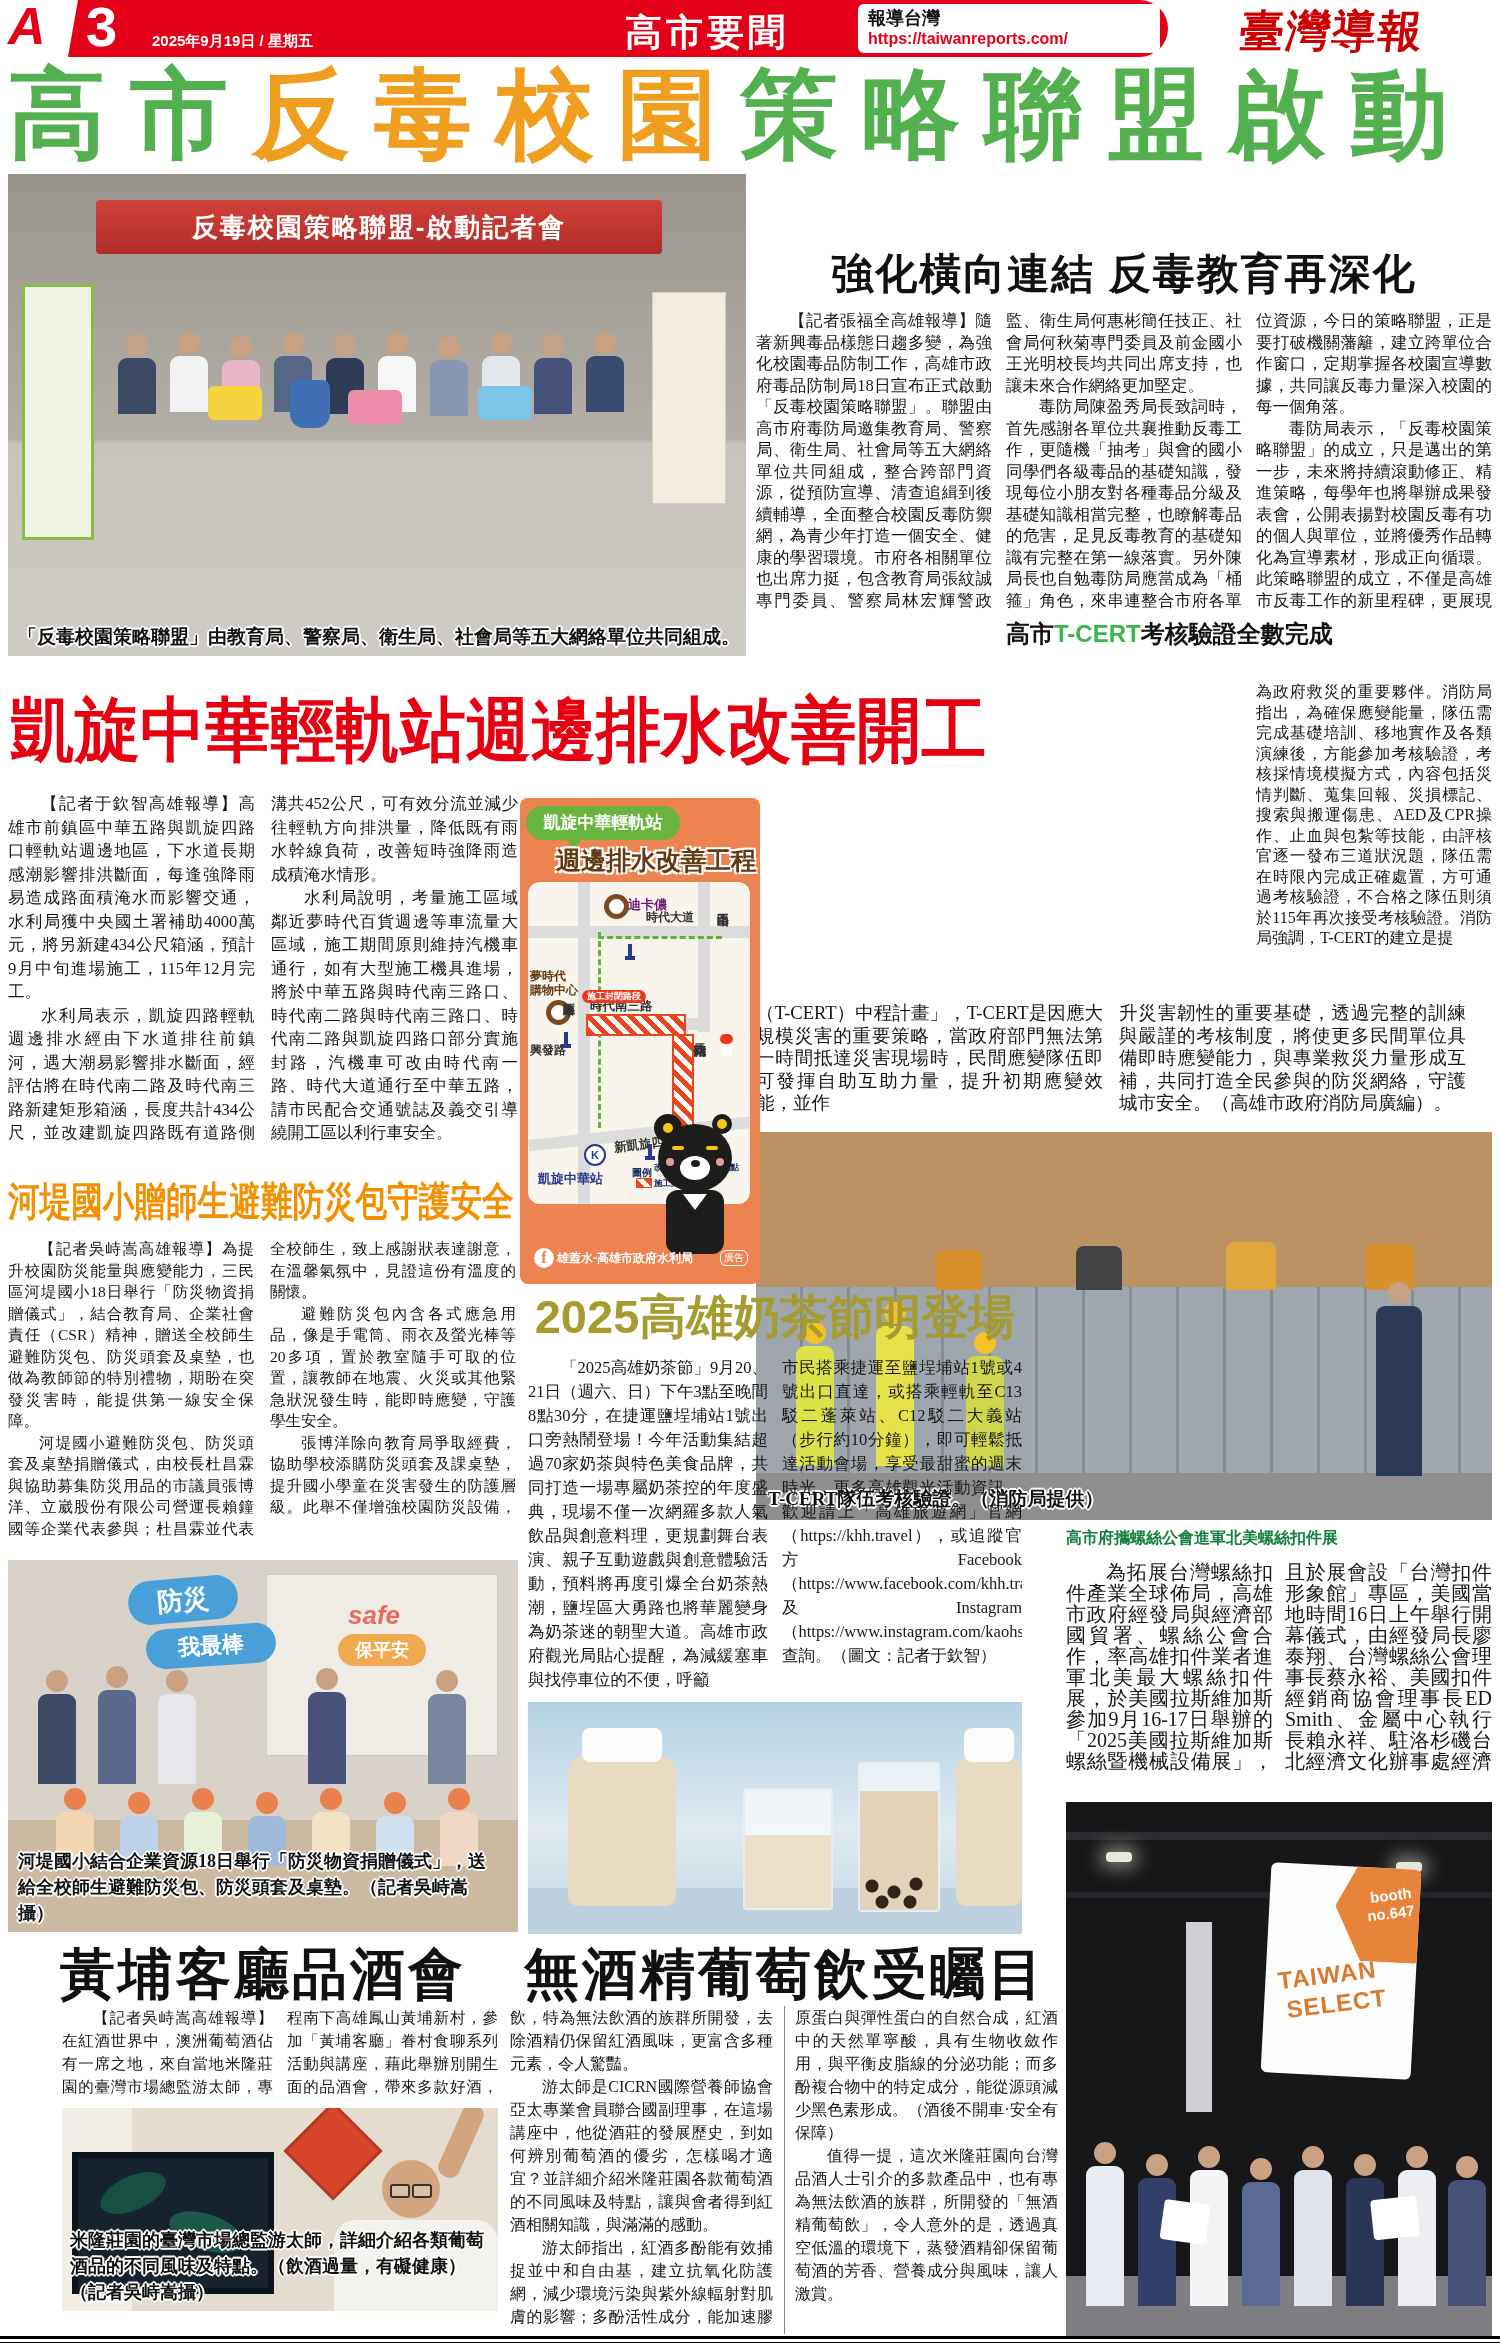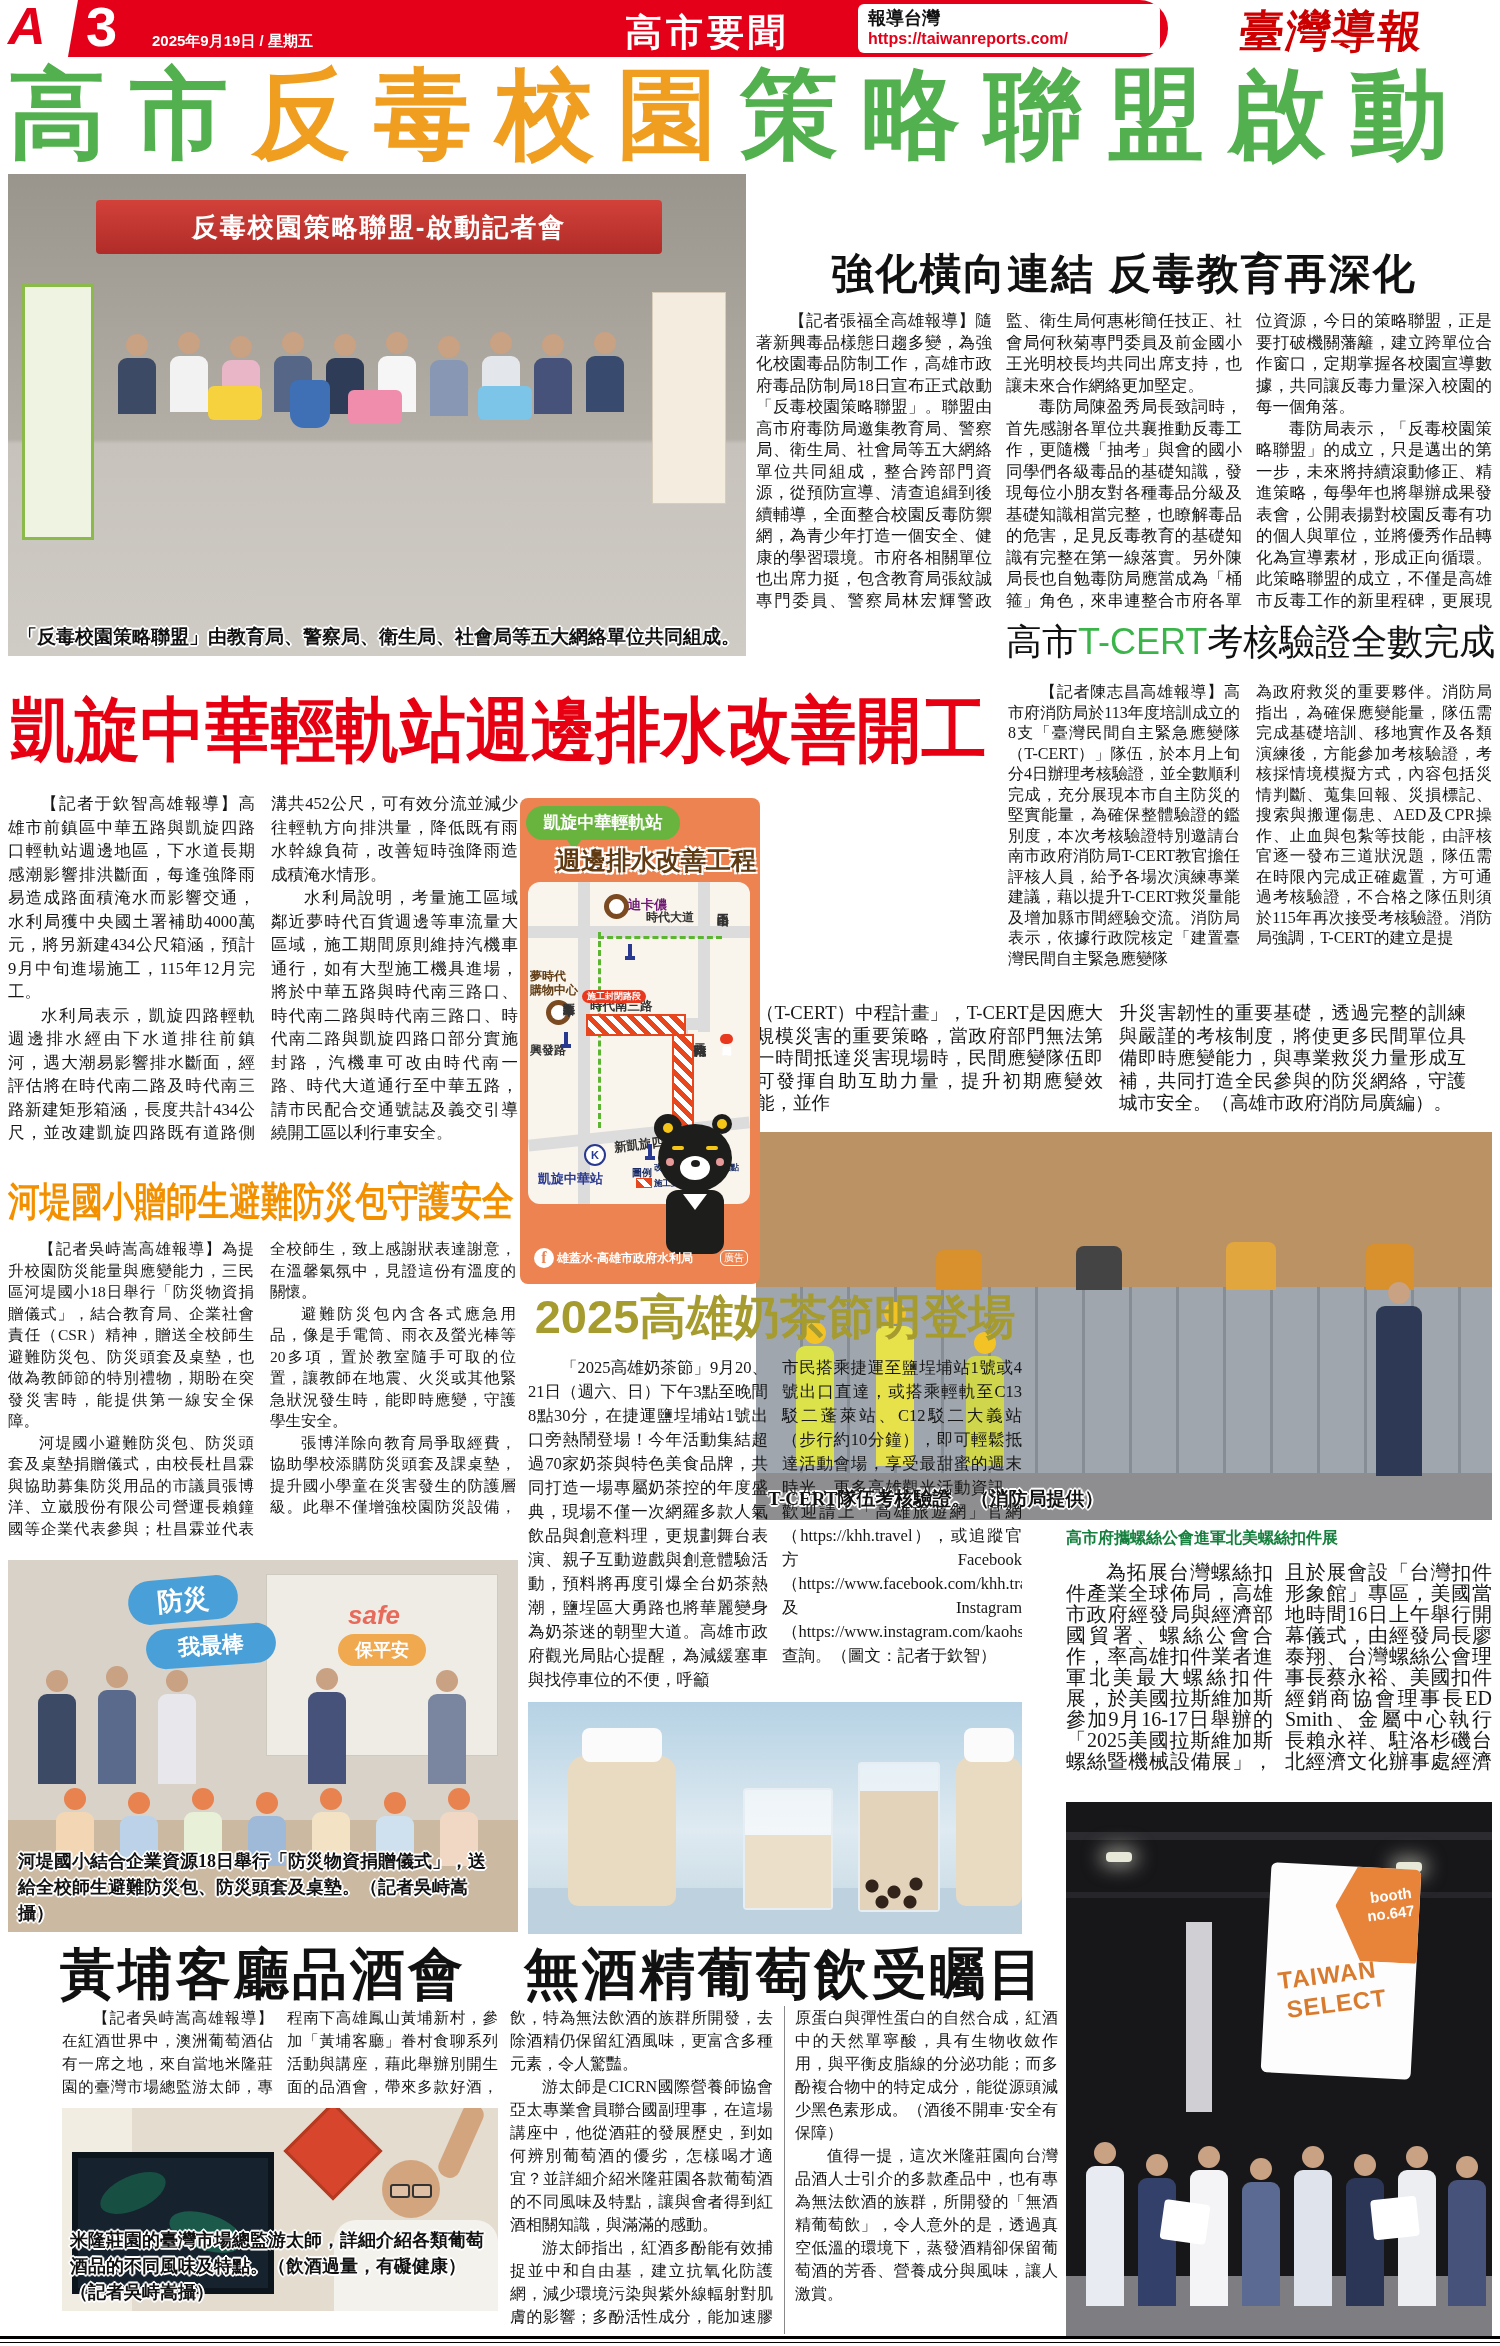--- a/index.html
+++ b/index.html
@@ -23,21 +23,21 @@
            font-weight:900;letter-spacing:24px;white-space:nowrap;font-family:"Liberation Sans",sans-serif}
   .hl-green{color:#53b04e}.hl-orange{color:#f09e1f}
   
   .art{font-family:"Liberation Serif","DejaVu Serif",serif;text-align:justify;color:#161616;overflow:hidden;column-fill:auto}
   .art p{margin:0;text-indent:2em}
   .art p.cont{text-indent:0}
   .cap{font-family:"Liberation Serif","DejaVu Serif",serif;font-weight:bold;color:#111}
   .cap-outline{text-shadow:-1px -1px 0 #fff,1px -1px 0 #fff,-1px 1px 0 #fff,1px 1px 0 #fff,-2px 0 0 #fff,2px 0 0 #fff,0 -2px 0 #fff,0 2px 0 #fff}
   
   .sub-hl{position:absolute;left:756px;top:246px;width:736px;text-align:center;font-size:42px;font-weight:900;color:#111;letter-spacing:2px}
-  .tcert-hl{position:absolute;left:1006px;top:618px;width:488px;font-size:36px;font-weight:400;color:#111;white-space:nowrap}
+  .tcert-hl{position:absolute;left:1006px;top:618px;width:488px;font-size:24px;font-weight:700;color:#111;white-space:nowrap}
   .tcert-hl .grn{color:#3bb54a}
   .rail-hl{position:absolute;left:10px;top:684px;font-size:70px;font-weight:900;color:#e60012;white-space:nowrap;
            transform:scaleX(.93);transform-origin:0 0;letter-spacing:0}
   .river-hl{position:absolute;left:8px;top:1174px;font-size:40px;font-weight:900;color:#f39000;white-space:nowrap;
             transform:scaleX(.79);transform-origin:0 0}
   .milk-hl{position:absolute;left:528px;top:1286px;width:494px;text-align:center;font-size:47px;font-weight:900;color:#a59b2e;white-space:nowrap}
   .fast-hl{position:absolute;left:1066px;top:1528px;width:430px;font-size:16px;font-weight:900;color:#15803d;white-space:nowrap}
   .wine-hl{position:absolute;left:60px;top:1938px;width:1004px;font-size:55px;font-weight:900;color:#111;white-space:nowrap;letter-spacing:3px}
   
   .photo{position:absolute;overflow:hidden;background:#bbb}
@@ -130,23 +130,20 @@
 
   <div class="sub-hl">強化橫向連結 反毒教育再深化</div>
   <div class="art abs" style="left:756px;top:310px;width:736px;height:302px;column-count:3;column-gap:14px;font-size:16.5px;line-height:21.5px">
     <p>【記者張福全高雄報導】隨著新興毒品樣態日趨多變，為強化校園毒品防制工作，高雄市政府毒品防制局18日宣布正式啟動「反毒校園策略聯盟」。聯盟由高市府毒防局邀集教育局、警察局、衛生局、社會局等五大網絡單位共同組成，整合跨部門資源，從預防宣導、清查追緝到後續輔導，全面整合校園反毒防禦網，為青少年打造一個安全、健康的學習環境。市府各相關單位也出席力挺，包含教育局張紋誠專門委員、警察局林宏輝警政監、衛生局何惠彬簡任技正、社會局何秋菊專門委員及前金國小王光明校長均共同出席支持，也讓未來合作網絡更加堅定。</p>
     <p>毒防局陳盈秀局長致詞時，首先感謝各單位共襄推動反毒工作，更隨機「抽考」與會的國小同學們各級毒品的基礎知識，發現每位小朋友對各種毒品分級及基礎知識相當完整，也瞭解毒品的危害，足見反毒教育的基礎知識有完整在第一線落實。另外陳局長也自勉毒防局應當成為「桶箍」角色，來串連整合市府各單位資源，今日的策略聯盟，正是要打破機關藩籬，建立跨單位合作窗口，定期掌握各校園宣導數據，共同讓反毒力量深入校園的每一個角落。</p>
     <p>毒防局表示，「反毒校園策略聯盟」的成立，只是邁出的第一步，未來將持續滾動修正、精進策略，每學年也將舉辦成果發表會，公開表揚對校園反毒有功的個人與單位，並將優秀作品轉化為宣導素材，形成正向循環。此策略聯盟的成立，不僅是高雄市反毒工作的新里程碑，更展現市府團隊保護下一代的堅定決心。</p>
   </div>
 
   <div class="tcert-hl">
     <span>高市</span><span class="grn">T-CERT</span><span>考核驗證全數完成</span>
-  </div>
-  <div class="art abs" style="left:1008px;top:682px;width:232px;height:316px;font-size:16px;line-height:20.5px">
-    <p>【記者陳志昌高雄報導】高市府消防局於113年度培訓成立的8支「臺灣民間自主緊急應變隊（T-CERT）」隊伍，於本月上旬分4日辦理考核驗證，並全數順利完成，充分展現本市自主防災的堅實能量，為確保整體驗證的鑑別度，本次考核驗證特別邀請台南市政府消防局T-CERT教官擔任評核人員，給予各場次演練專業建議，藉以提升T-CERT救災量能及增加縣市間經驗交流。消防局表示，依據行政院核定「建置臺灣民間自主緊急應變隊</p>
   </div>
   <div class="art abs" style="left:1256px;top:682px;width:236px;height:316px;font-size:16px;line-height:20.5px">
     <p class="cont">為政府救災的重要夥伴。消防局指出，為確保應變能量，隊伍需完成基礎培訓、移地實作及各類演練後，方能參加考核驗證，考核採情境模擬方式，內容包括災情判斷、蒐集回報、災損標記、搜索與搬運傷患、AED及CPR操作、止血與包紮等技能，由評核官逐一發布三道狀況題，隊伍需在時限內完成正確處置，方可通過考核驗證，不合格之隊伍則須於115年再次接受考核驗證。消防局強調，T-CERT的建立是提</p>
   </div>
   <div class="art abs" style="left:756px;top:1002px;width:347px;height:126px;font-size:18.5px;line-height:22.5px">
     <p class="cont">（T-CERT）中程計畫」，T-CERT是因應大規模災害的重要策略，當政府部門無法第一時間抵達災害現場時，民間應變隊伍即可發揮自助互助力量，提升初期應變效能，並作</p>
   </div>
   <div class="art abs" style="left:1119px;top:1002px;width:347px;height:126px;font-size:18.5px;line-height:22.5px">
     <p class="cont">升災害韌性的重要基礎，透過完整的訓練與嚴謹的考核制度，將使更多民間單位具備即時應變能力，與專業救災力量形成互補，共同打造全民參與的防災網絡，守護城市安全。（高雄市政府消防局廣編）。</p>
   </div>

